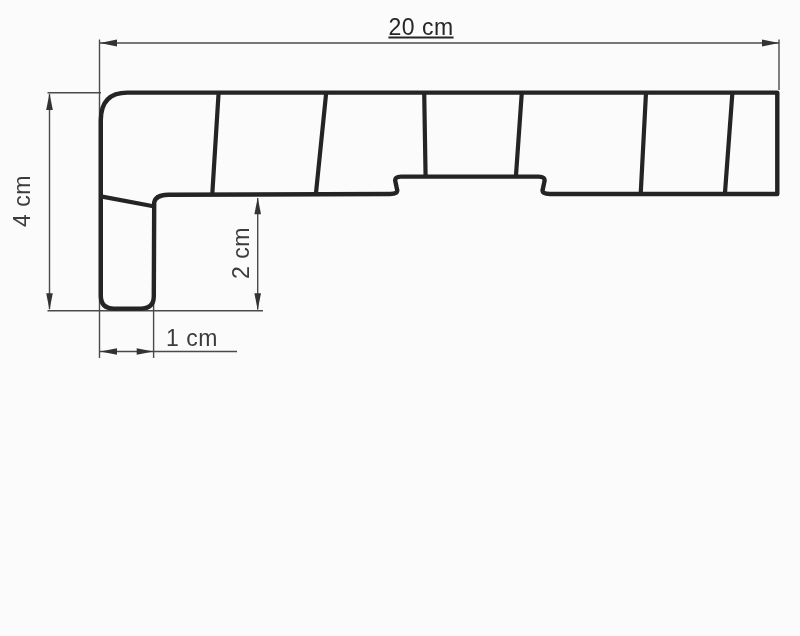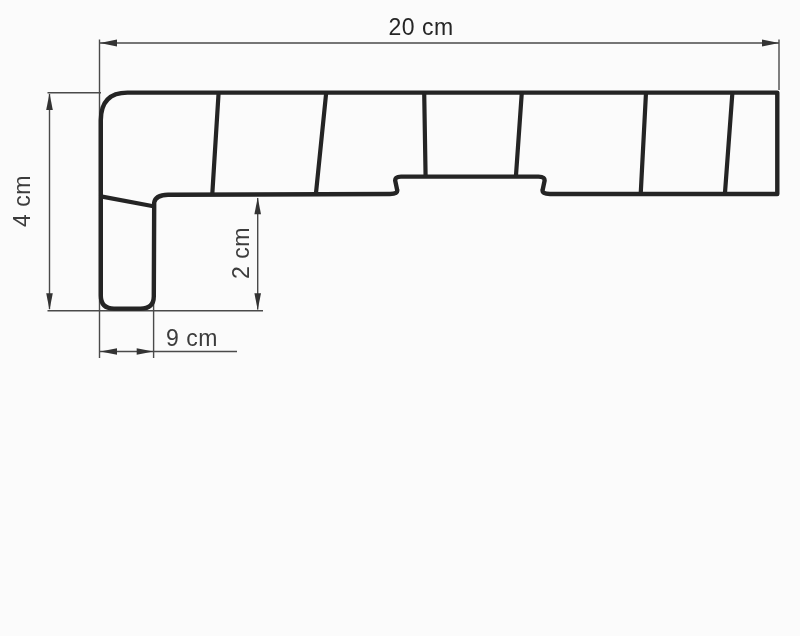--- a/index.html
+++ b/index.html
@@ -31,20 +31,21 @@
     transform: translate(-50%, -50%);
     letter-spacing: 0.5px;
     line-height: 1;
     user-select: none;
   }
   .dim-label.rot {
     transform: translate(-50%, -50%) rotate(-90deg);
   }
   .dim-label.dark {
     color: #262626;
+    text-decoration: underline;
   }
   #label-total-width  { left: 421px; top: 27px;  }
   #label-total-height { left: 22px;  top: 201px; }
   #label-front-height { left: 241px; top: 253px; }
   #label-front-width  { left: 192px; top: 338px; }
 </style>
 </head>
 <body>
 
 <div class="canvas">
@@ -109,14 +110,14 @@
         M 732.4,92.6 L 724.9,194" stroke="#242424"></path>
     </g>
   </svg>
 
   <div class="dim-label dark" id="label-total-width">20 cm</div>
 
   <div class="dim-label rot" id="label-total-height">4 cm</div>
 
   <div class="dim-label rot" id="label-front-height">2 cm</div>
 
-  <div class="dim-label" id="label-front-width">9 cm</div>
+  <div class="dim-label" id="label-front-width">1 cm</div>
 </div>
 
 </body></html>

